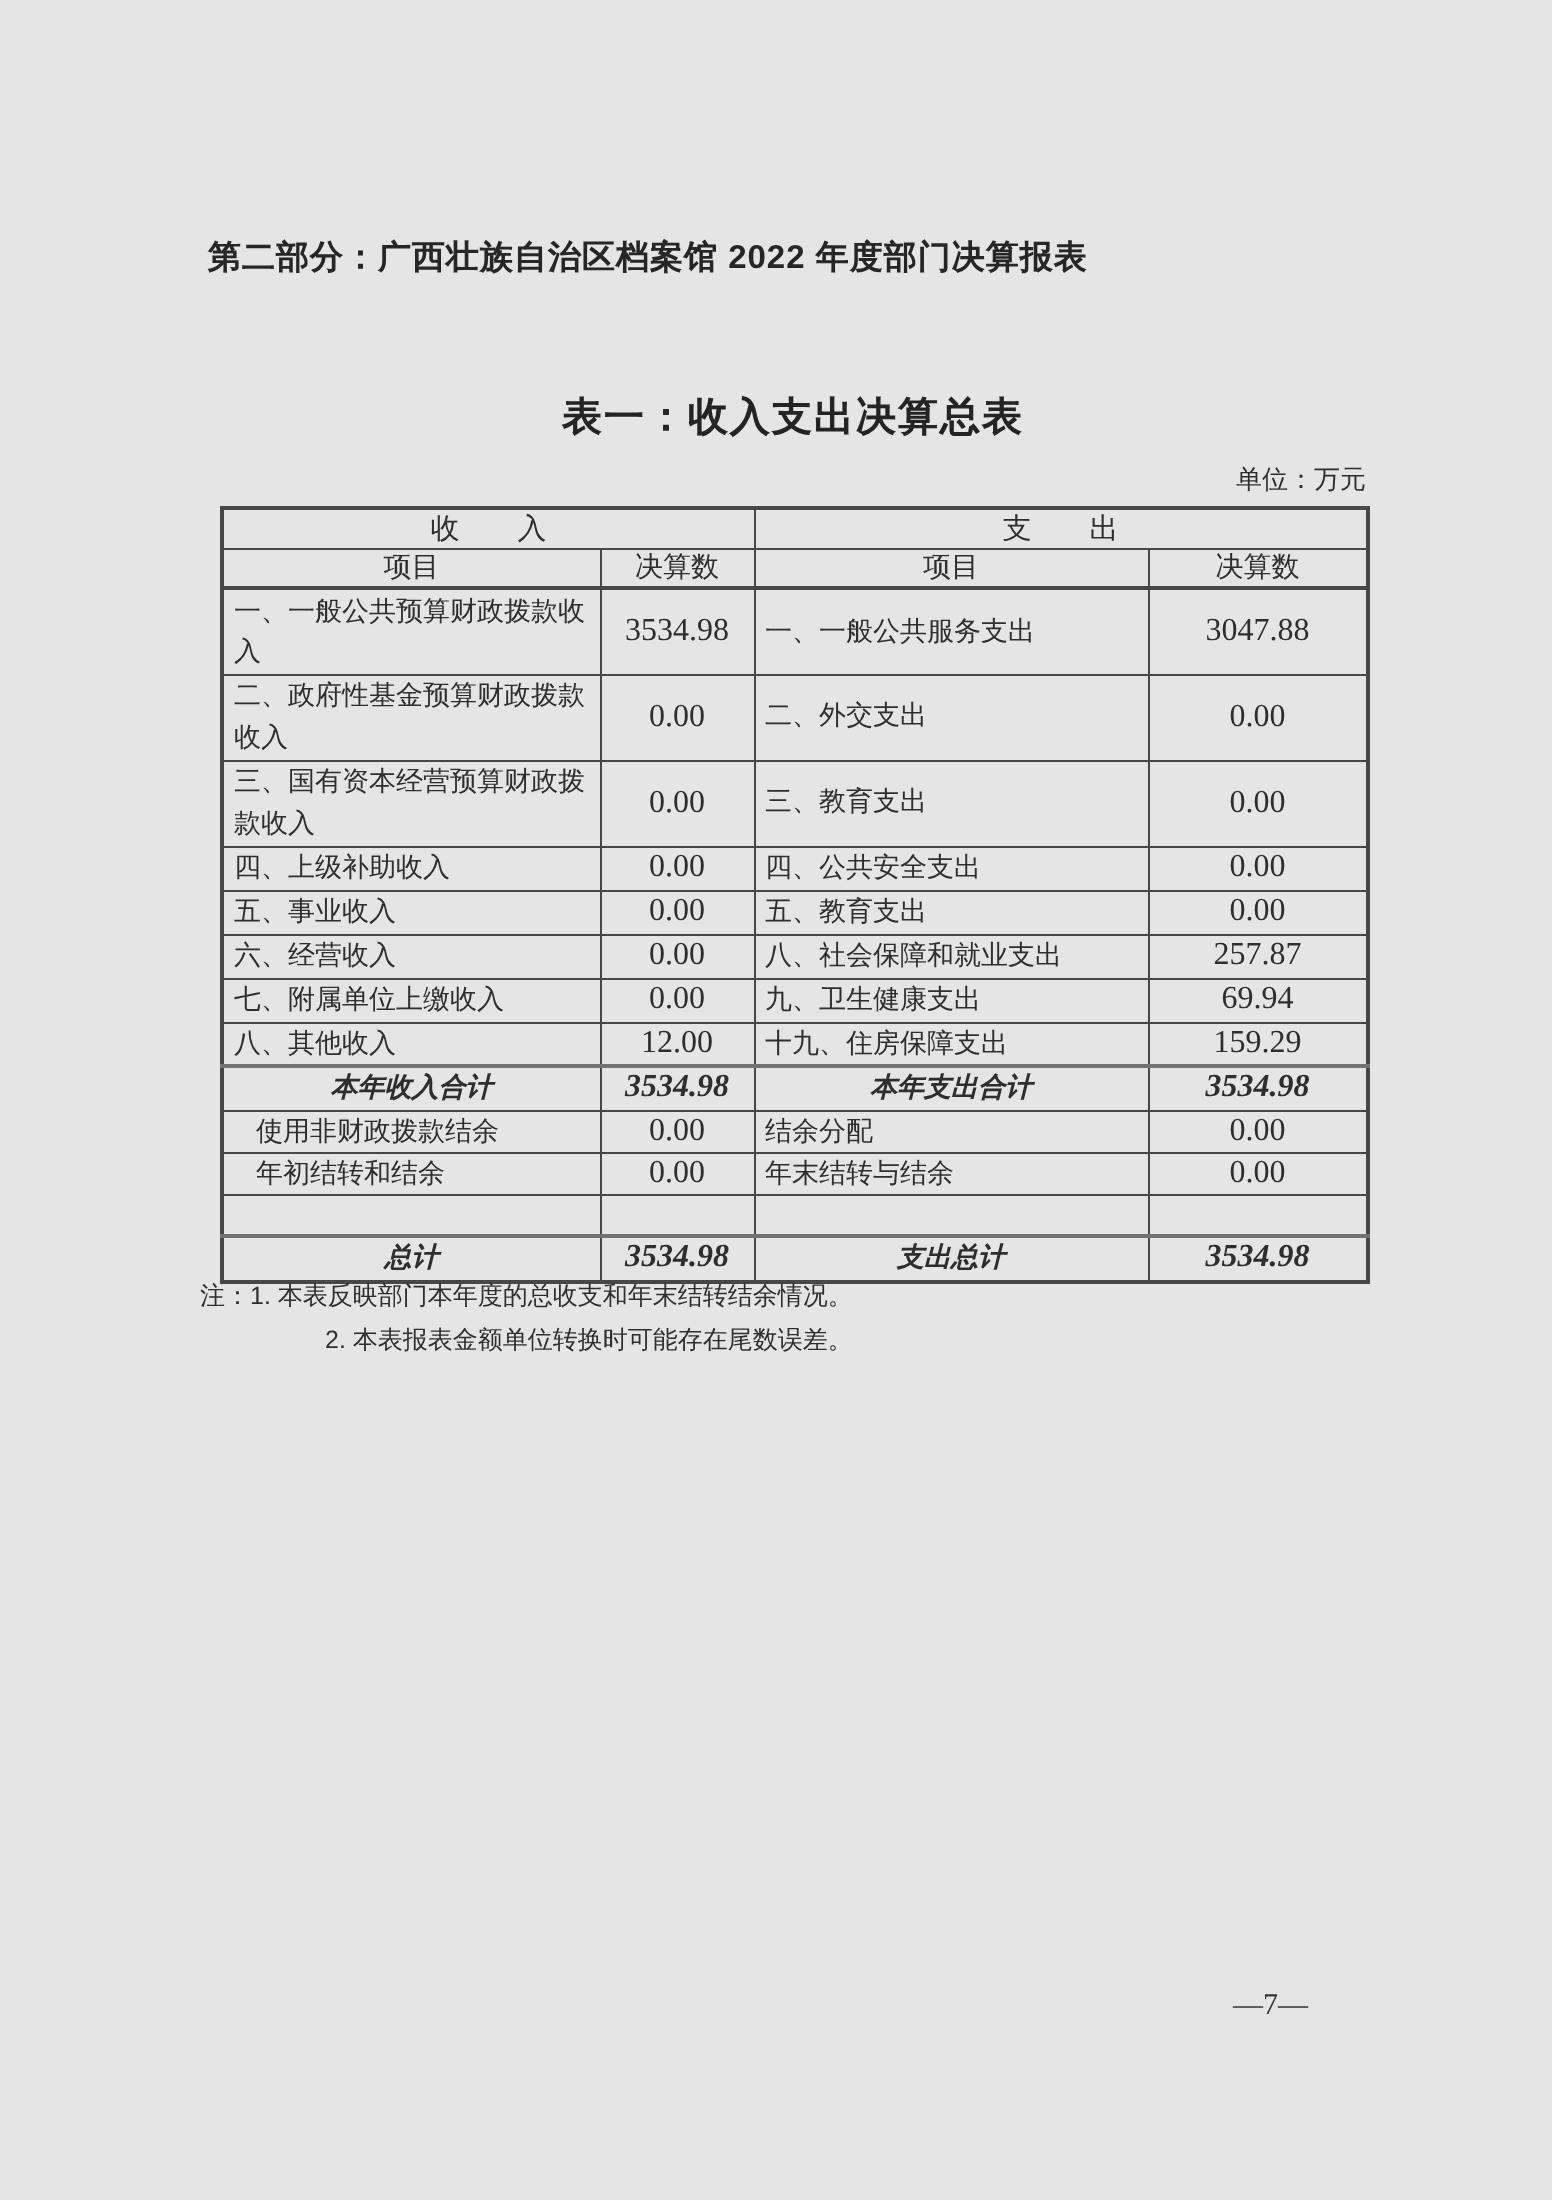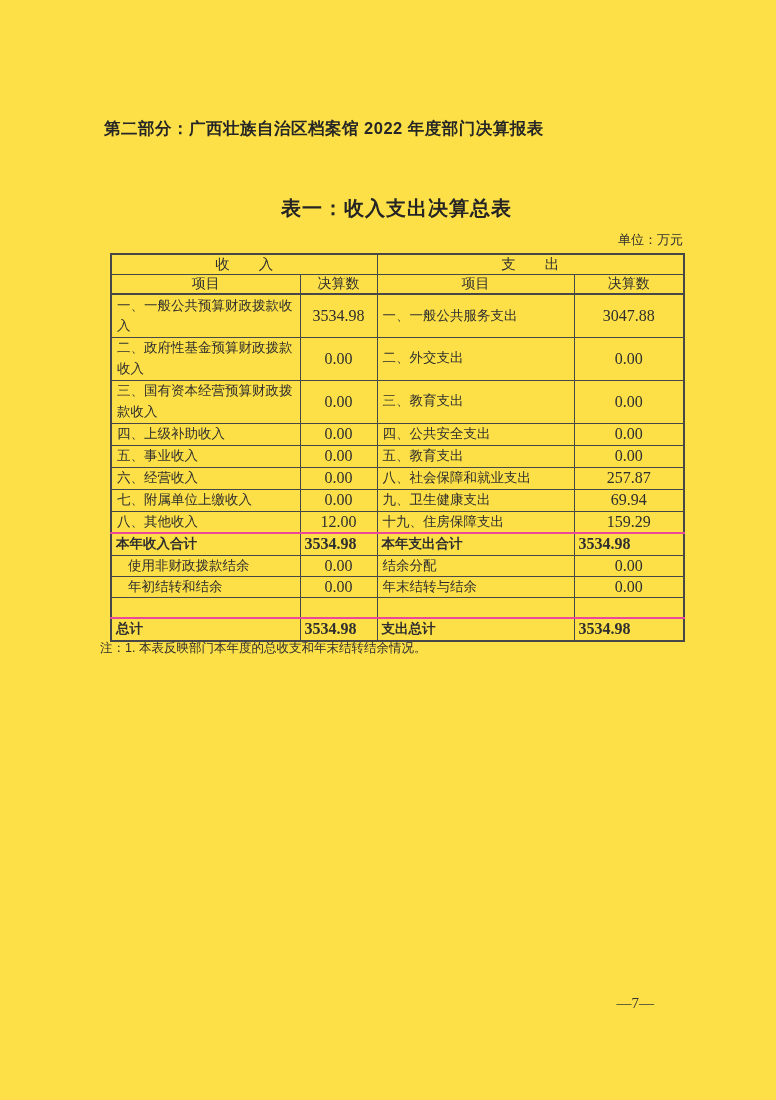--- a/index.html
+++ b/index.html
@@ -4,21 +4,21 @@
 <style>
   * { margin:0; padding:0; box-sizing:border-box; }
   html,body { width:776px; height:1100px; }
   body {
     background:#ffffff;
     font-family:"Liberation Sans", sans-serif;
     color:#2e2e2e;
     position:relative;
     overflow:hidden;
   }
-  .page { position:absolute; inset:0; background:#fde047;padding-left:16px; }
+  .page { position:absolute; inset:0; background:#e5e5e5;padding-left:16px; }
 
   .section-title {
     position:absolute; left:104px; top:118px;
     font-size:16.5px; font-weight:bold; color:#262626;
     letter-spacing:0.5px; white-space:nowrap;
   }
   .table-title {
     position:absolute; left:110px; top:195px; width:573px;
     text-align:center; font-size:20px; font-weight:bold; color:#242424;
     letter-spacing:1px;
@@ -44,21 +44,21 @@
 
   td.item { text-align:left; padding-left:5px; line-height:1.5; }
   td.val  { text-align:center; font-family:"Liberation Serif", serif; font-size:16px; }
 
   tr.r-tall { height:43px; }
   tr.r-std  { height:22px; }
   tr.r-ind  { height:21px;margin-top:30px; }
   tr.r-ind td.ind { padding-left:16px; }
   tr.r-empty { height:20px; }
   tr.r-sub, tr.r-total { font-weight:bold; }
-  tr.r-sub td, tr.r-total td { border-top:2px solid #ec4899; text-align:left; font-weight:bold; }
+  tr.r-sub td, tr.r-total td { border-top:2px solid #737373; text-align:center; font-weight:bold;font-style:italic; }
   tr.r-sub { height:22px; }
   tr.r-total { height:23px; }
 
   .notes {
     position:absolute; left:100px; top:637px;
     font-size:12.5px; color:#2e2e2e; line-height:22px;
   }
   .notes .note-row { white-space:nowrap;text-align:right; }
   .notes .note-line2 { margin-left:28px; }
 
@@ -174,17 +174,18 @@
         <td>总计</td>
         <td class="val">3534.98</td>
         <td>支出总计</td>
         <td class="val">3534.98</td>
       </tr>
     </tbody>
   </table>
 
   <div class="notes">
     <div class="note-row"><span>注：</span><span>1. 本表反映部门本年度的总收支和年末结转结余情况。</span></div>
+    <div class="note-row note-line2">2. 本表报表金额单位转换时可能存在尾数误差。</div>
   </div>
 
   <div class="page-number">—7—</div>
 
 </div>
 
 </body></html>

